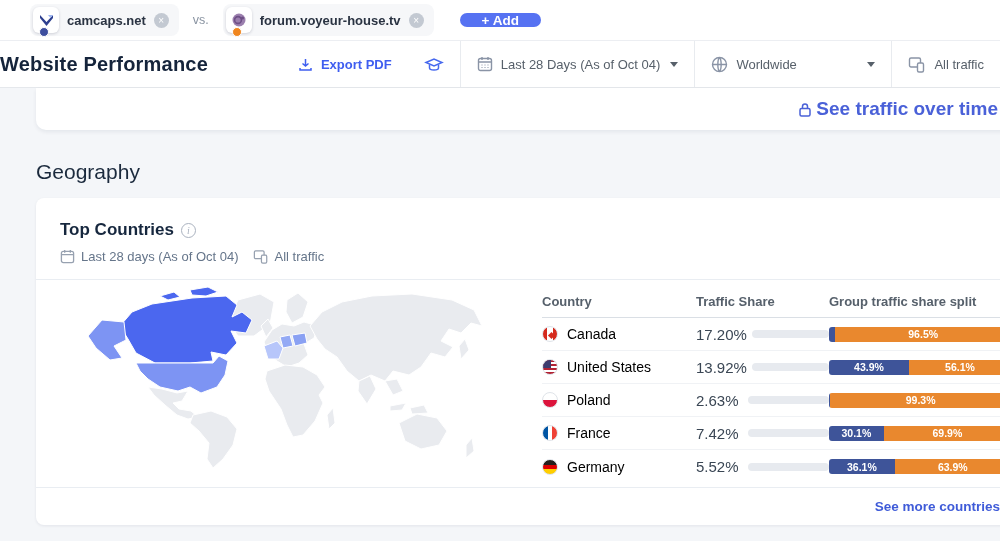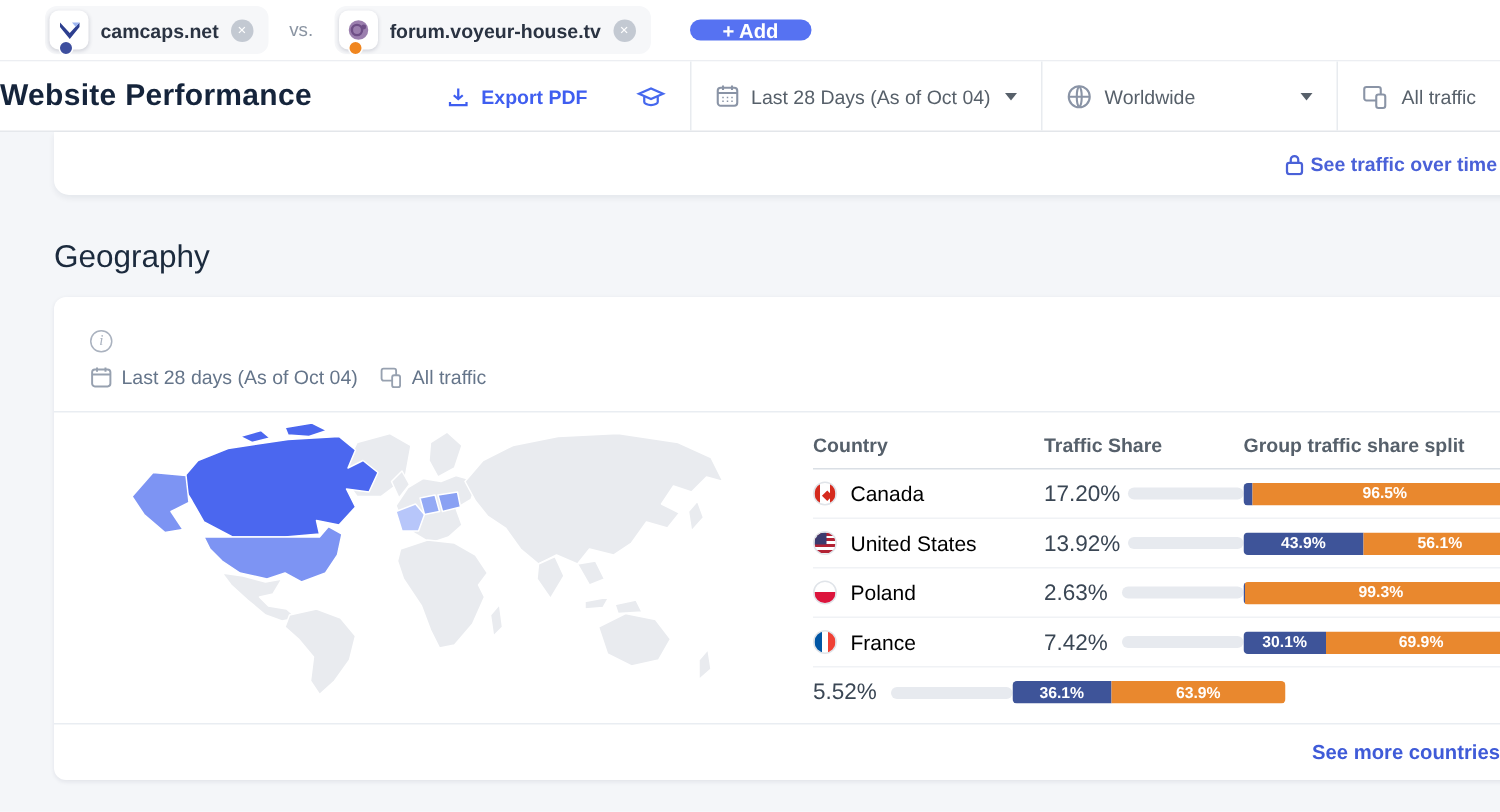--- a/index.html
+++ b/index.html
@@ -34,21 +34,21 @@
   .hc-sep { width:1px; background:#e8ebef; }
   .link-blue { color:#3f5ef0; font-weight:700; }
   .caret { width:0; height:0; border-left:4px solid transparent;
     border-right:4px solid transparent; border-top:5px solid #57606a; margin-left:2px; }
   .icon { flex:0 0 auto; display:inline-block; }
 
   
   .prev-card { margin-left:36px; width:990px; height:42px; background:#fff;
     border-radius:0 0 10px 10px; box-shadow:0 2px 4px rgba(20,30,60,.07);
     display:flex; align-items:center; justify-content:flex-end; padding-right:28px; }
-  .lock-link { display:flex; align-items:center; gap:4px; font-size:13px;
+  .lock-link { display:flex; align-items:center; gap:4px; font-size:19px;
     font-weight:700; color:#4a61d8; cursor:pointer; }
 
   
   .section-title { margin:30px 0 0 36px; font-size:21px; font-weight:500; color:#1b2a3d; }
 
   .card { margin:14px 0 0 36px; width:990px; background:#fff; border-radius:8px;
     box-shadow:0 1px 3px rgba(20,30,60,.08); }
   .card-head { padding:22px 24px 15px 24px; }
   .card-title-row { display:flex; align-items:center; gap:7px; }
   .card-title { font-size:17px; font-weight:700; color:#16273e; }
@@ -185,20 +185,21 @@
     </svg>
     <span>See traffic over time</span>
   </span>
 </div>
 
 <div class="section-title">Geography</div>
 
 <div class="card">
   <div class="card-head">
     <div class="card-title-row">
+      <span class="card-title">Top Countries</span>
       <span class="info-icon">i</span>
     </div>
     <div class="card-sub">
       <svg class="icon" width="15" height="15" viewBox="0 0 16 16" fill="none" stroke="#97a1b0" stroke-width="1.4">
         <rect x="1.5" y="2.5" width="13" height="12" rx="2"></rect>
         <path d="M1.5 6h13M5 1v3M11 1v3"></path>
       </svg>
       <span>Last 28 days (As of Oct 04)</span>
       <svg class="icon" style="margin-left:8px;" width="16" height="15" viewBox="0 0 18 17" fill="none" stroke="#97a1b0" stroke-width="1.4">
         <rect x="1.5" y="2" width="11" height="9" rx="1.5"></rect>
@@ -328,20 +329,24 @@
         </span>
         <span class="col-split">
           <span class="split-bar">
             <span class="split-seg seg-1" style="width: 30.1%;">30.1%</span>
             <span class="split-seg seg-2" style="width: 69.9%;">69.9%</span>
           </span>
         </span>
       </div>
 
       <div class="gt-row">
+        <span class="col-country">
+          <span class="flag flag-de"></span>
+          <span class="country-name">Germany</span>
+        </span>
         <span class="col-share">
           <span class="share-val">5.52%</span>
           <span class="mini-track"><span class="mini-fill" style="width: 5.52%;"></span></span>
         </span>
         <span class="col-split">
           <span class="split-bar">
             <span class="split-seg seg-1" style="width: 36.1%;">36.1%</span>
             <span class="split-seg seg-2" style="width: 63.9%;">63.9%</span>
           </span>
         </span>

